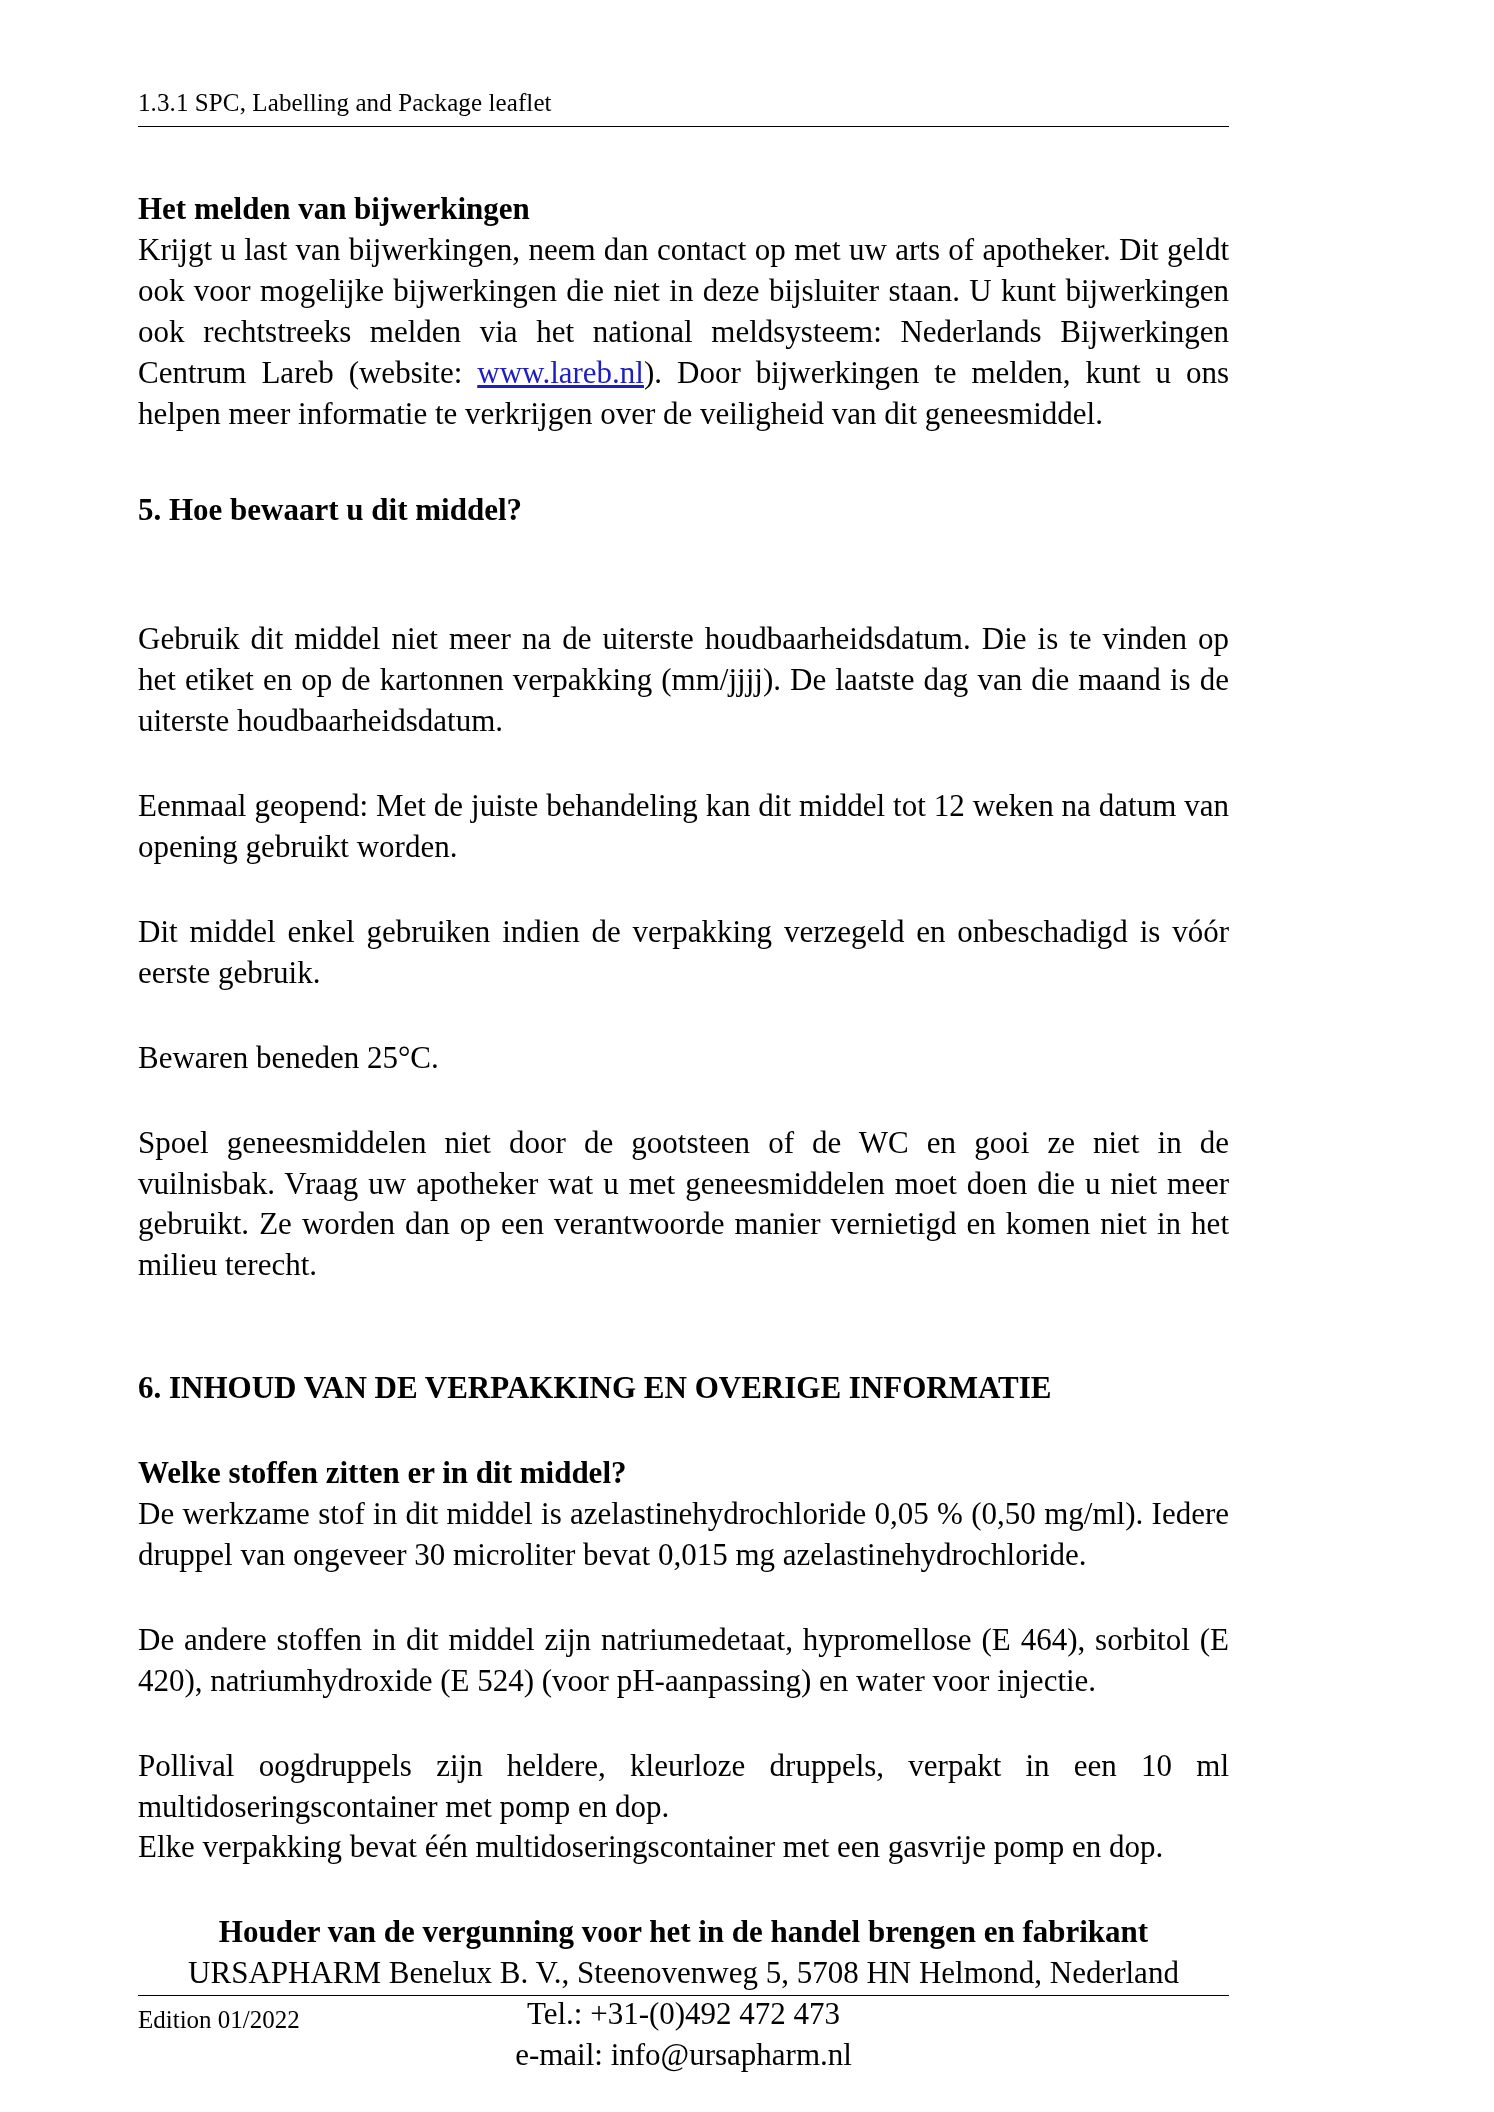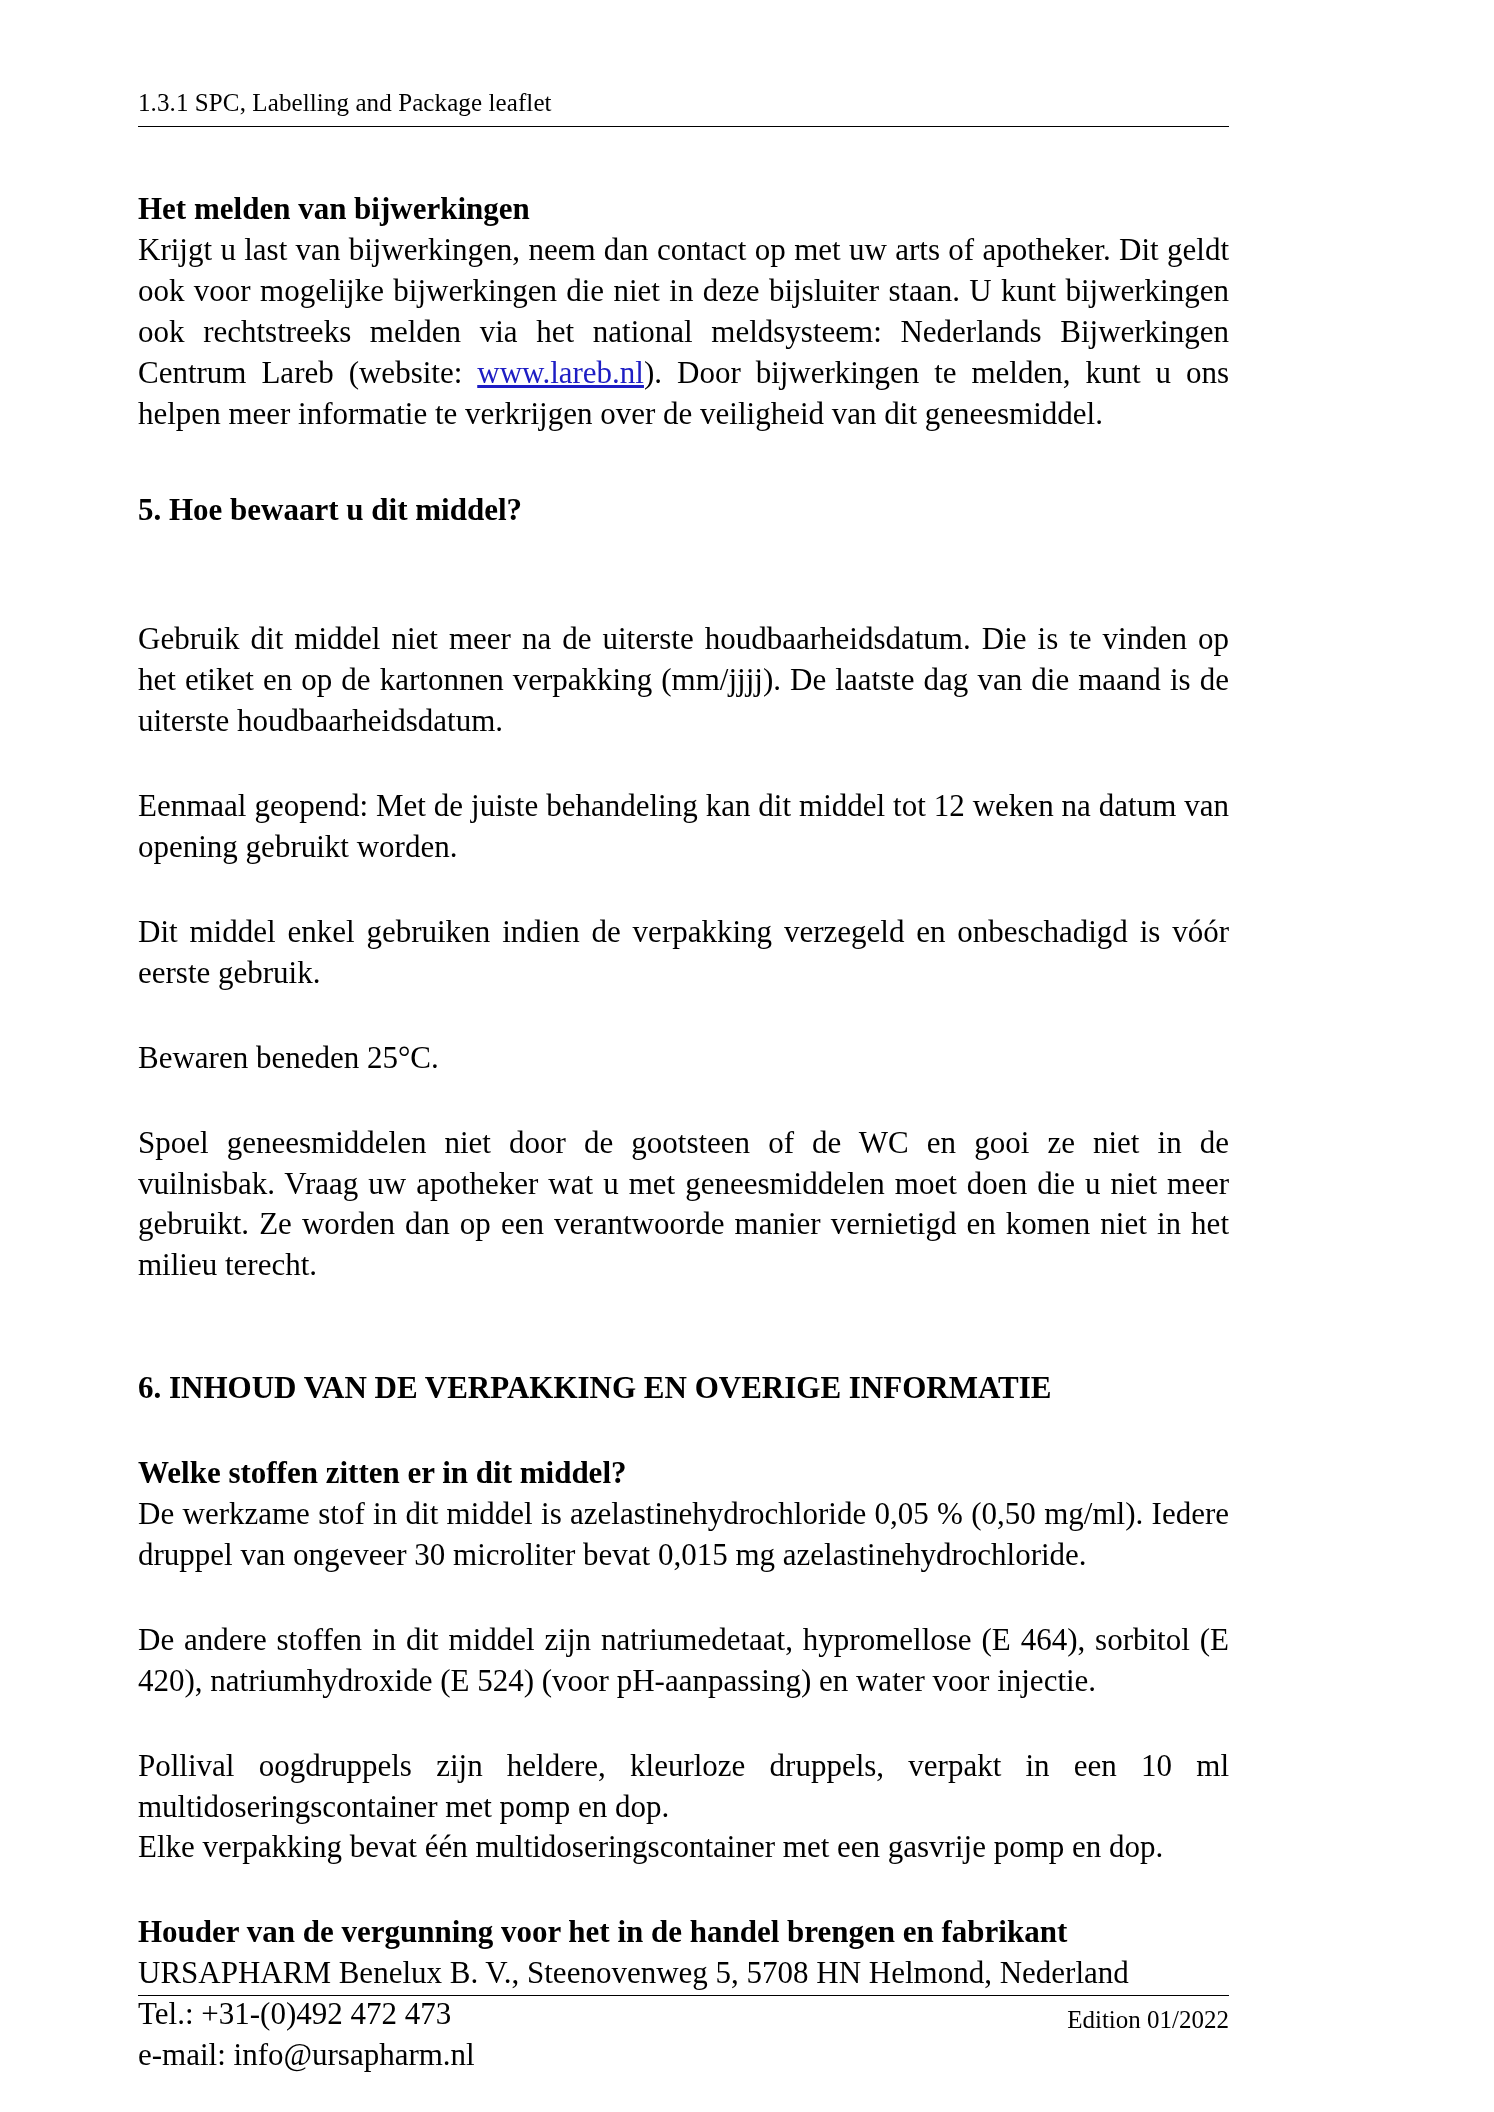--- a/index.html
+++ b/index.html
@@ -48,35 +48,34 @@
   .bold {
     font-weight: bold;
   }
   .spacer-sm { height: 26px; }
   .spacer-md { height: 44px; }
   .spacer-lg { height: 56px; }
   .link {
     color: #1d1dc4;
     text-decoration: underline;
   }
-  .plain-block p { text-align: left; }
+  .plain-block p { text-align: center; }
   .footer {
     position: absolute;
     left: 138px;
     right: 130px;
     bottom: 78px;
   }
   .footer-rule {
     border-top: 1.6px solid #000;
     width: 100%;
   }
   .footer-text {
     font-size: 25px;
     padding-top: 10px;
-    text-align: right;
   }
 </style>
 </head>
 <body>
 
 <div class="page">
 
   <div class="header">
     <div class="header-text">1.3.1 SPC, Labelling and Package leaflet</div>
     <div class="header-rule"></div>

